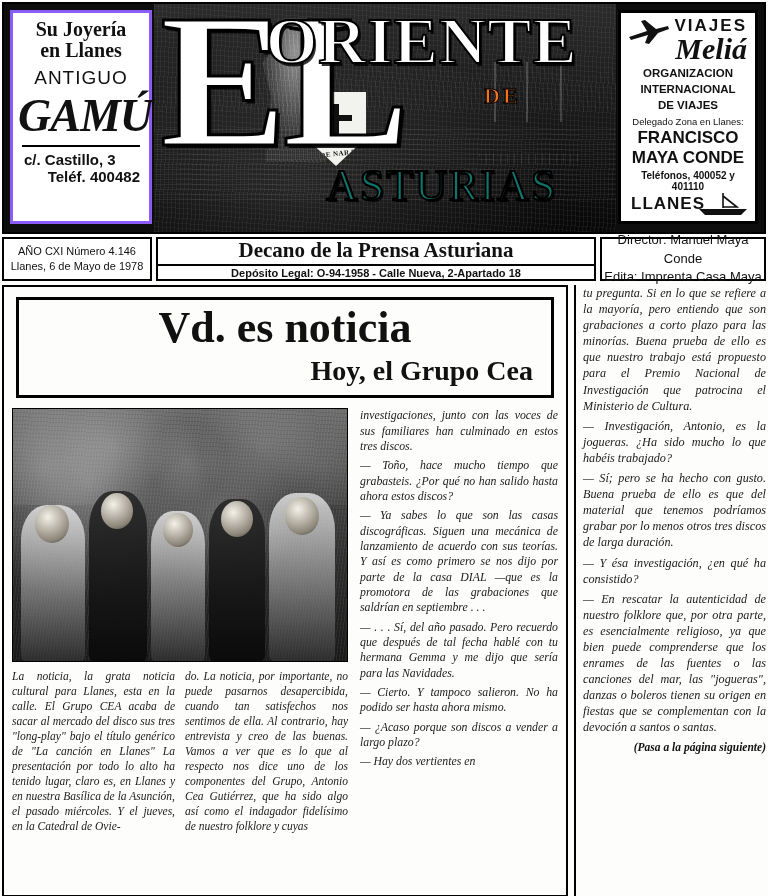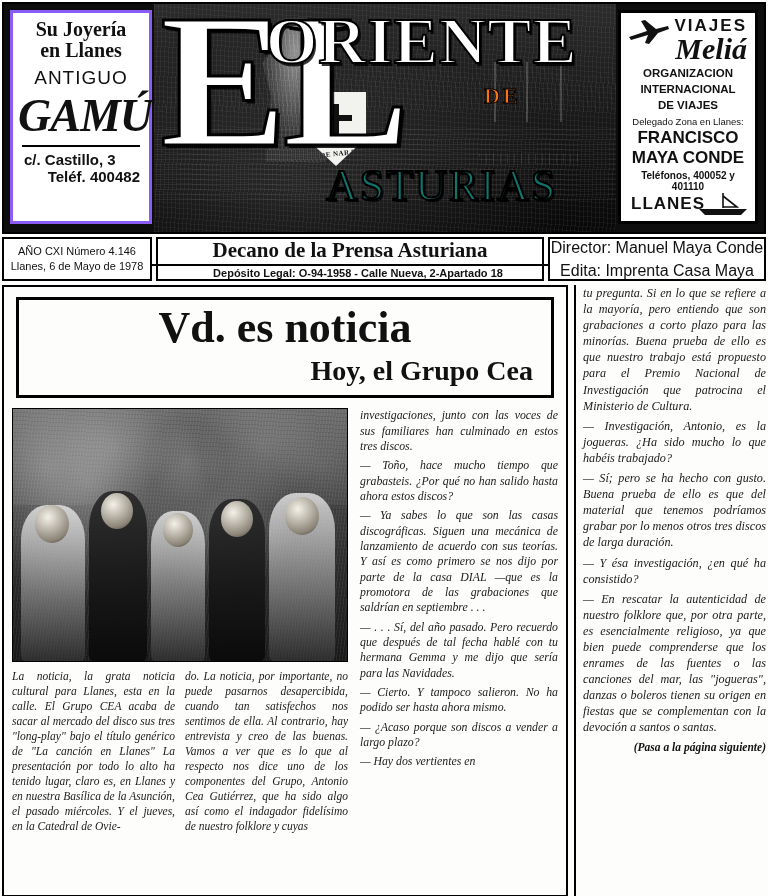--- a/index.html
+++ b/index.html
@@ -330,26 +330,25 @@
     line-height: 1.1;
   }
   .ib-center .legal {
     font-family: "Liberation Sans", sans-serif;
     font-weight: bold;
     font-size: 11px;
     border-top: 2px solid #000;
     width: 100%;
     margin-top: 2px;
     padding-top: 1px;
-    padding-left: 16px;
   }
   .ib-right {
-    width: 218px;
-    font-family: "Liberation Sans", sans-serif;
-    font-size: 16px;
+    width: 166px;
+    font-family: "Liberation Sans", sans-serif;
+    font-size: 13px;
     line-height: 1.45;
   }
 
   
   .content {
     position: relative;
     margin: 4px 2px 0 2px;
     height: 612px;
     display: flex;
   }

